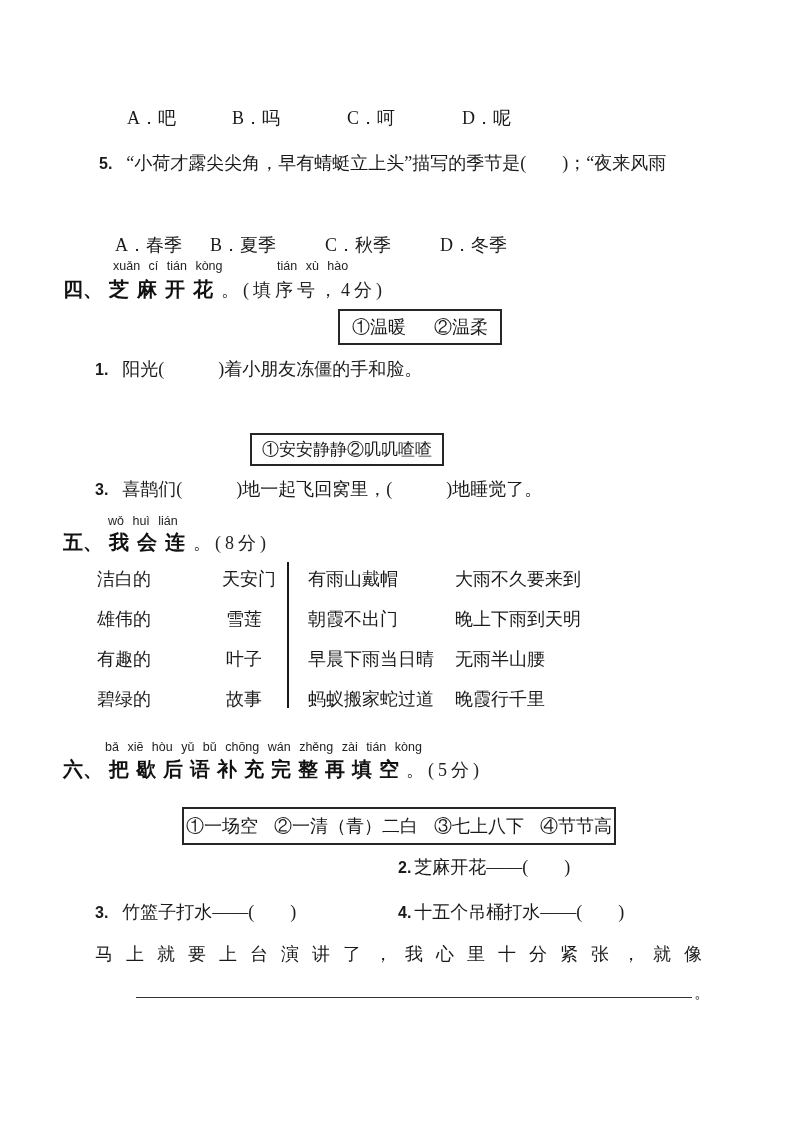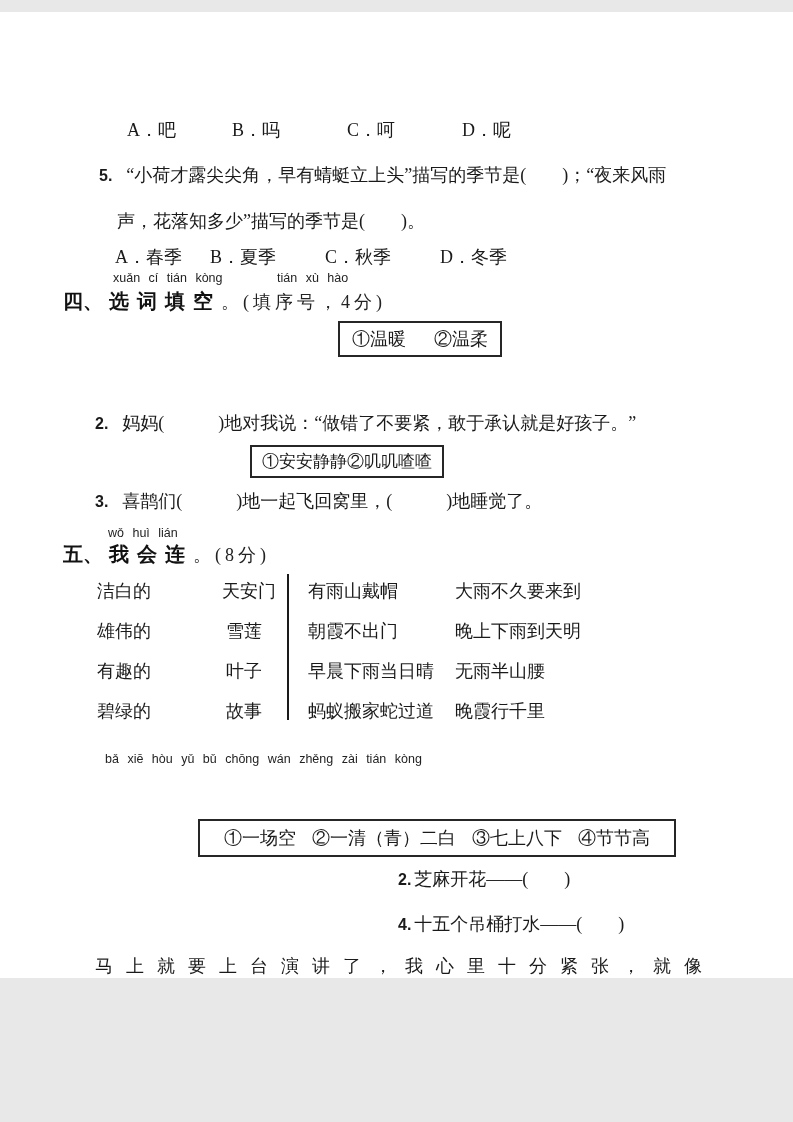--- a/index.html
+++ b/index.html
@@ -1,17 +1,17 @@
 <!DOCTYPE html>
 <html><head>
 <meta charset="utf-8">
 <style>
   html,body { margin:0; padding:0; background:#e8e8e8; }
   .page {
-    position:relative; width:793px; height:966px; margin:12px auto;
+    position:relative; width:793px; height:1122px; margin:0 auto;
     background:#ffffff; overflow:hidden;
     font-family:"Liberation Serif","DejaVu Serif",serif; color:#1a1a1a;text-decoration:underline;
   }
   .t { position:absolute; white-space:nowrap; }
   .serif { font-family:"Liberation Serif","DejaVu Serif",serif; font-size:18px; color:#1a1a1a; }
   .num {
     font-family:"Liberation Sans","DejaVu Sans",sans-serif;
     font-weight:bold; font-size:16px; color:#1a1a1a;
   }
   .h-num,.h-title {
@@ -46,40 +46,39 @@
 <div class="page">
 
   <span class="t serif" style="left:127px; top:106px;">A．吧</span>
   <span class="t serif" style="left:232px; top:106px;">B．吗</span>
   <span class="t serif" style="left:347px; top:106px;">C．呵</span>
   <span class="t serif" style="left:462px; top:106px;">D．呢</span>
 
   <div class="t item" style="left:99px; top:151px;">
     <span class="num">5.</span><span class="serif">“小荷才露尖尖角，早有蜻蜓立上头”描写的季节是(　　)；“夜来风雨</span>
   </div>
-  <span class="t serif" style="left:117px; top:197px;">声，花落知多少”描写的季节是(　　)。</span>
 
   <span class="t serif" style="left:115px; top:233px;">A．春季</span>
   <span class="t serif" style="left:210px; top:233px;">B．夏季</span>
   <span class="t serif" style="left:325px; top:233px;">C．秋季</span>
   <span class="t serif" style="left:440px; top:233px;text-align:right;">D．冬季</span>
 
   <span class="t pinyin" style="left:113px; top:259px;">xuǎn cí tián kòng</span>
   <span class="t pinyin" style="left:277px; top:259px;">tián xù hào</span>
   <div class="t" style="left:63px; top:276px;">
-    <span class="h-num">四、</span><span class="h-title">选词填空</span><span class="h-note">。(填序号，4分)</span>
+    <span class="h-num">四、</span><span class="h-title">芝麻开花</span><span class="h-note">。(填序号，4分)</span>
   </div>
 
   <div class="wordbox gap28" style="left:338px; top:309px;">
     <span>①温暖</span>
     <span>②温柔</span>
   </div>
 
-  <div class="t item" style="left:95px; top:399px;">
-    <span class="num">2.</span><span class="serif">妈妈(　　　)地对我说：“做错了不要紧，敢于承认就是好孩子。”</span>
+  <div class="t item" style="left:95px; top:357px;">
+    <span class="num">1.</span><span class="serif">阳光(　　　)着小朋友冻僵的手和脸。</span>
   </div>
 
   <div class="wordbox gap20" style="left:250px; top:433px; padding:3px 10px;">
     <span style="font-size:17px;">①安安静静</span>
     <span style="font-size:17px;">②叽叽喳喳</span>
   </div>
 
   <div class="t item" style="left:95px; top:477px;">
     <span class="num">3.</span><span class="serif">喜鹊们(　　　)地一起飞回窝里，(　　　)地睡觉了。</span>
   </div>
@@ -105,30 +104,36 @@
   <span class="t serif" style="left:455px; top:647px;">无雨半山腰</span>
 
   <span class="t serif" style="left:97px;  top:687px;">碧绿的</span>
   <span class="t serif" style="left:226px; top:687px;">故事</span>
   <span class="t serif" style="left:308px; top:687px;">蚂蚁搬家蛇过道</span>
   <span class="t serif" style="left:455px; top:687px;">晚霞行千里</span>
 
   <div class="divider" style="left:287px; top:562px; height:146px;"></div>
 
   <span class="t pinyin" style="left:105px; top:740px;">bǎ xiē hòu yǔ bǔ chōng wán zhěng zài tián kòng</span>
+  <div class="t" style="left:63px; top:756px;">
+    <span class="h-num">六、</span><span class="h-title" style="letter-spacing:7px;">把歇后语补充完整再填空</span><span class="h-note">。(5分)</span>
+  </div>
 
-  <div class="wordbox gap16" style="left:198px; top:807px; padding:5px 24px;">
+  <div class="wordbox gap16" style="left:182px; top:807px; padding:5px 2px;">
     <span>①一场空</span>
     <span>②一清（青）二白</span>
     <span>③七上八下</span>
     <span>④节节高</span>
   </div>
 
   <div class="t item" style="left:398px; top:855px;">
     <span class="num tight">2.</span><span class="serif">芝麻开花——(　　)</span>
+  </div>
+  <div class="t item" style="left:95px; top:900px;">
+    <span class="num">3.</span><span class="serif">竹篮子打水——(　　)</span>
   </div>
   <div class="t item" style="left:398px; top:900px;">
     <span class="num tight">4.</span><span class="serif">十五个吊桶打水——(　　)</span>
   </div>
 
   <span class="t serif sentence" style="left:95px; top:942px;">马上就要上台演讲了，我心里十分紧张，就像</span>
 
   <div class="blank-line" style="left:136px; top:997px; width:556px;"></div>
   <span class="t serif" style="left:694px; top:983px; font-size:16px;">。</span>
 

